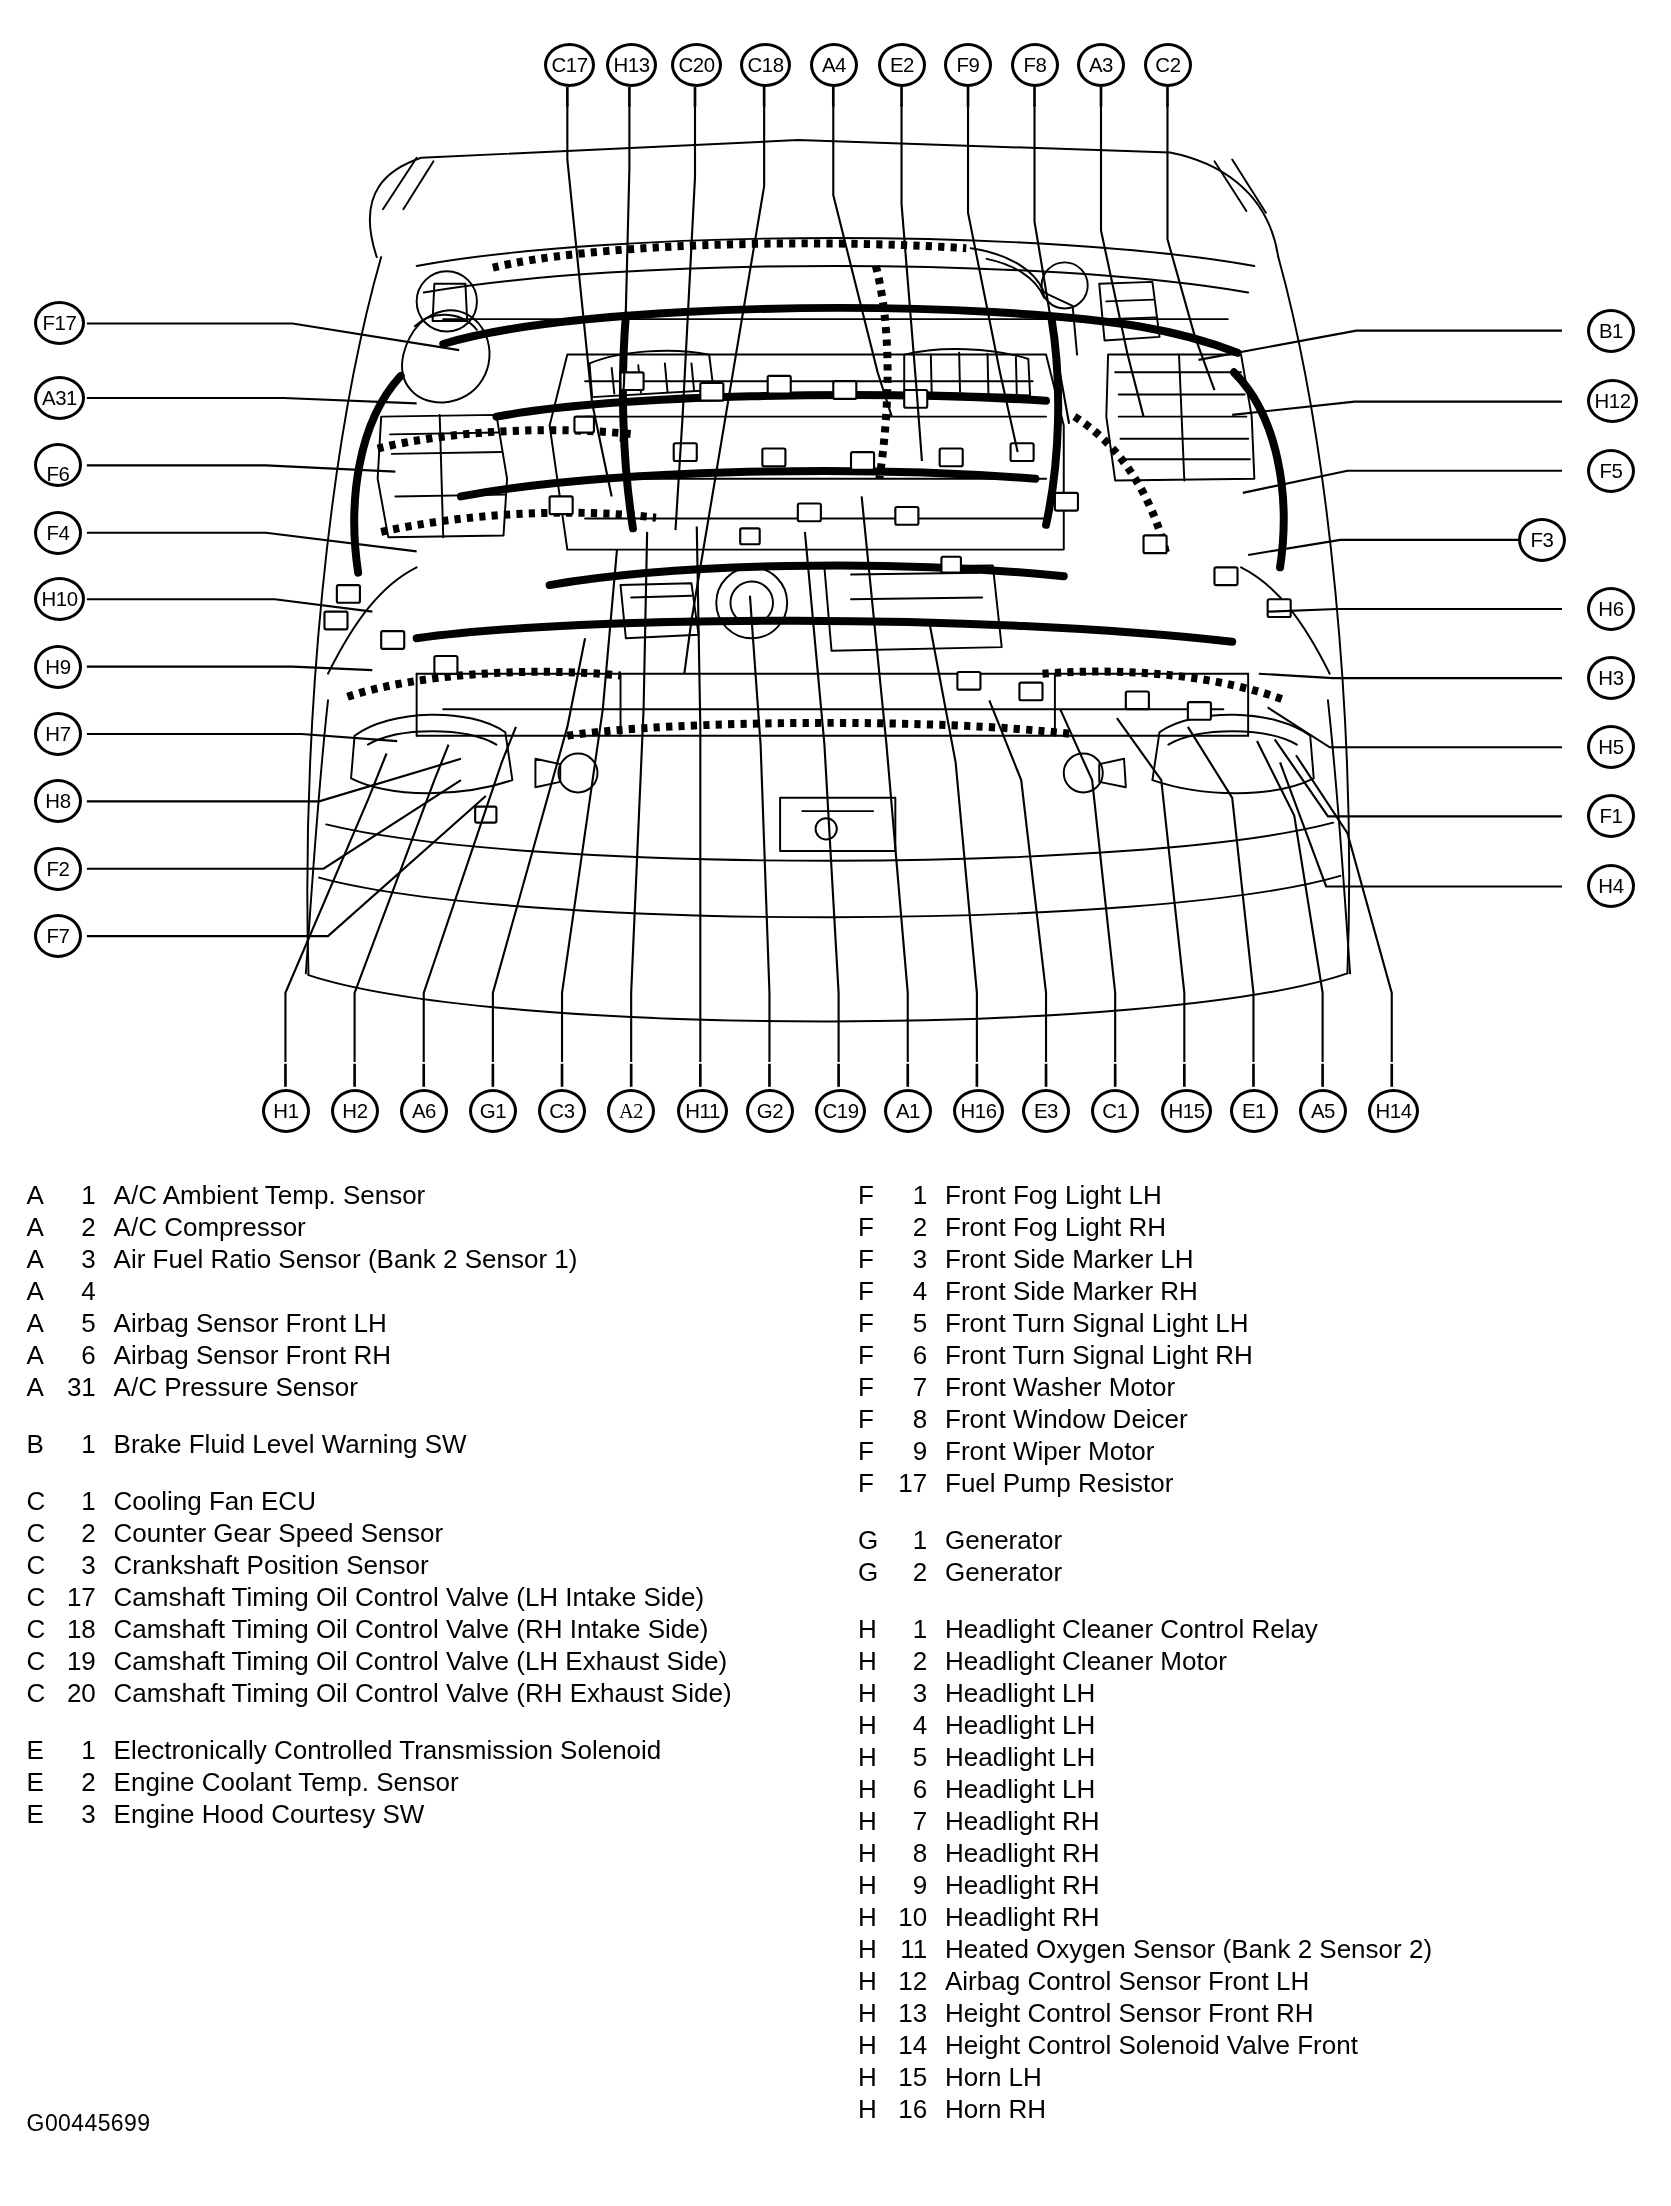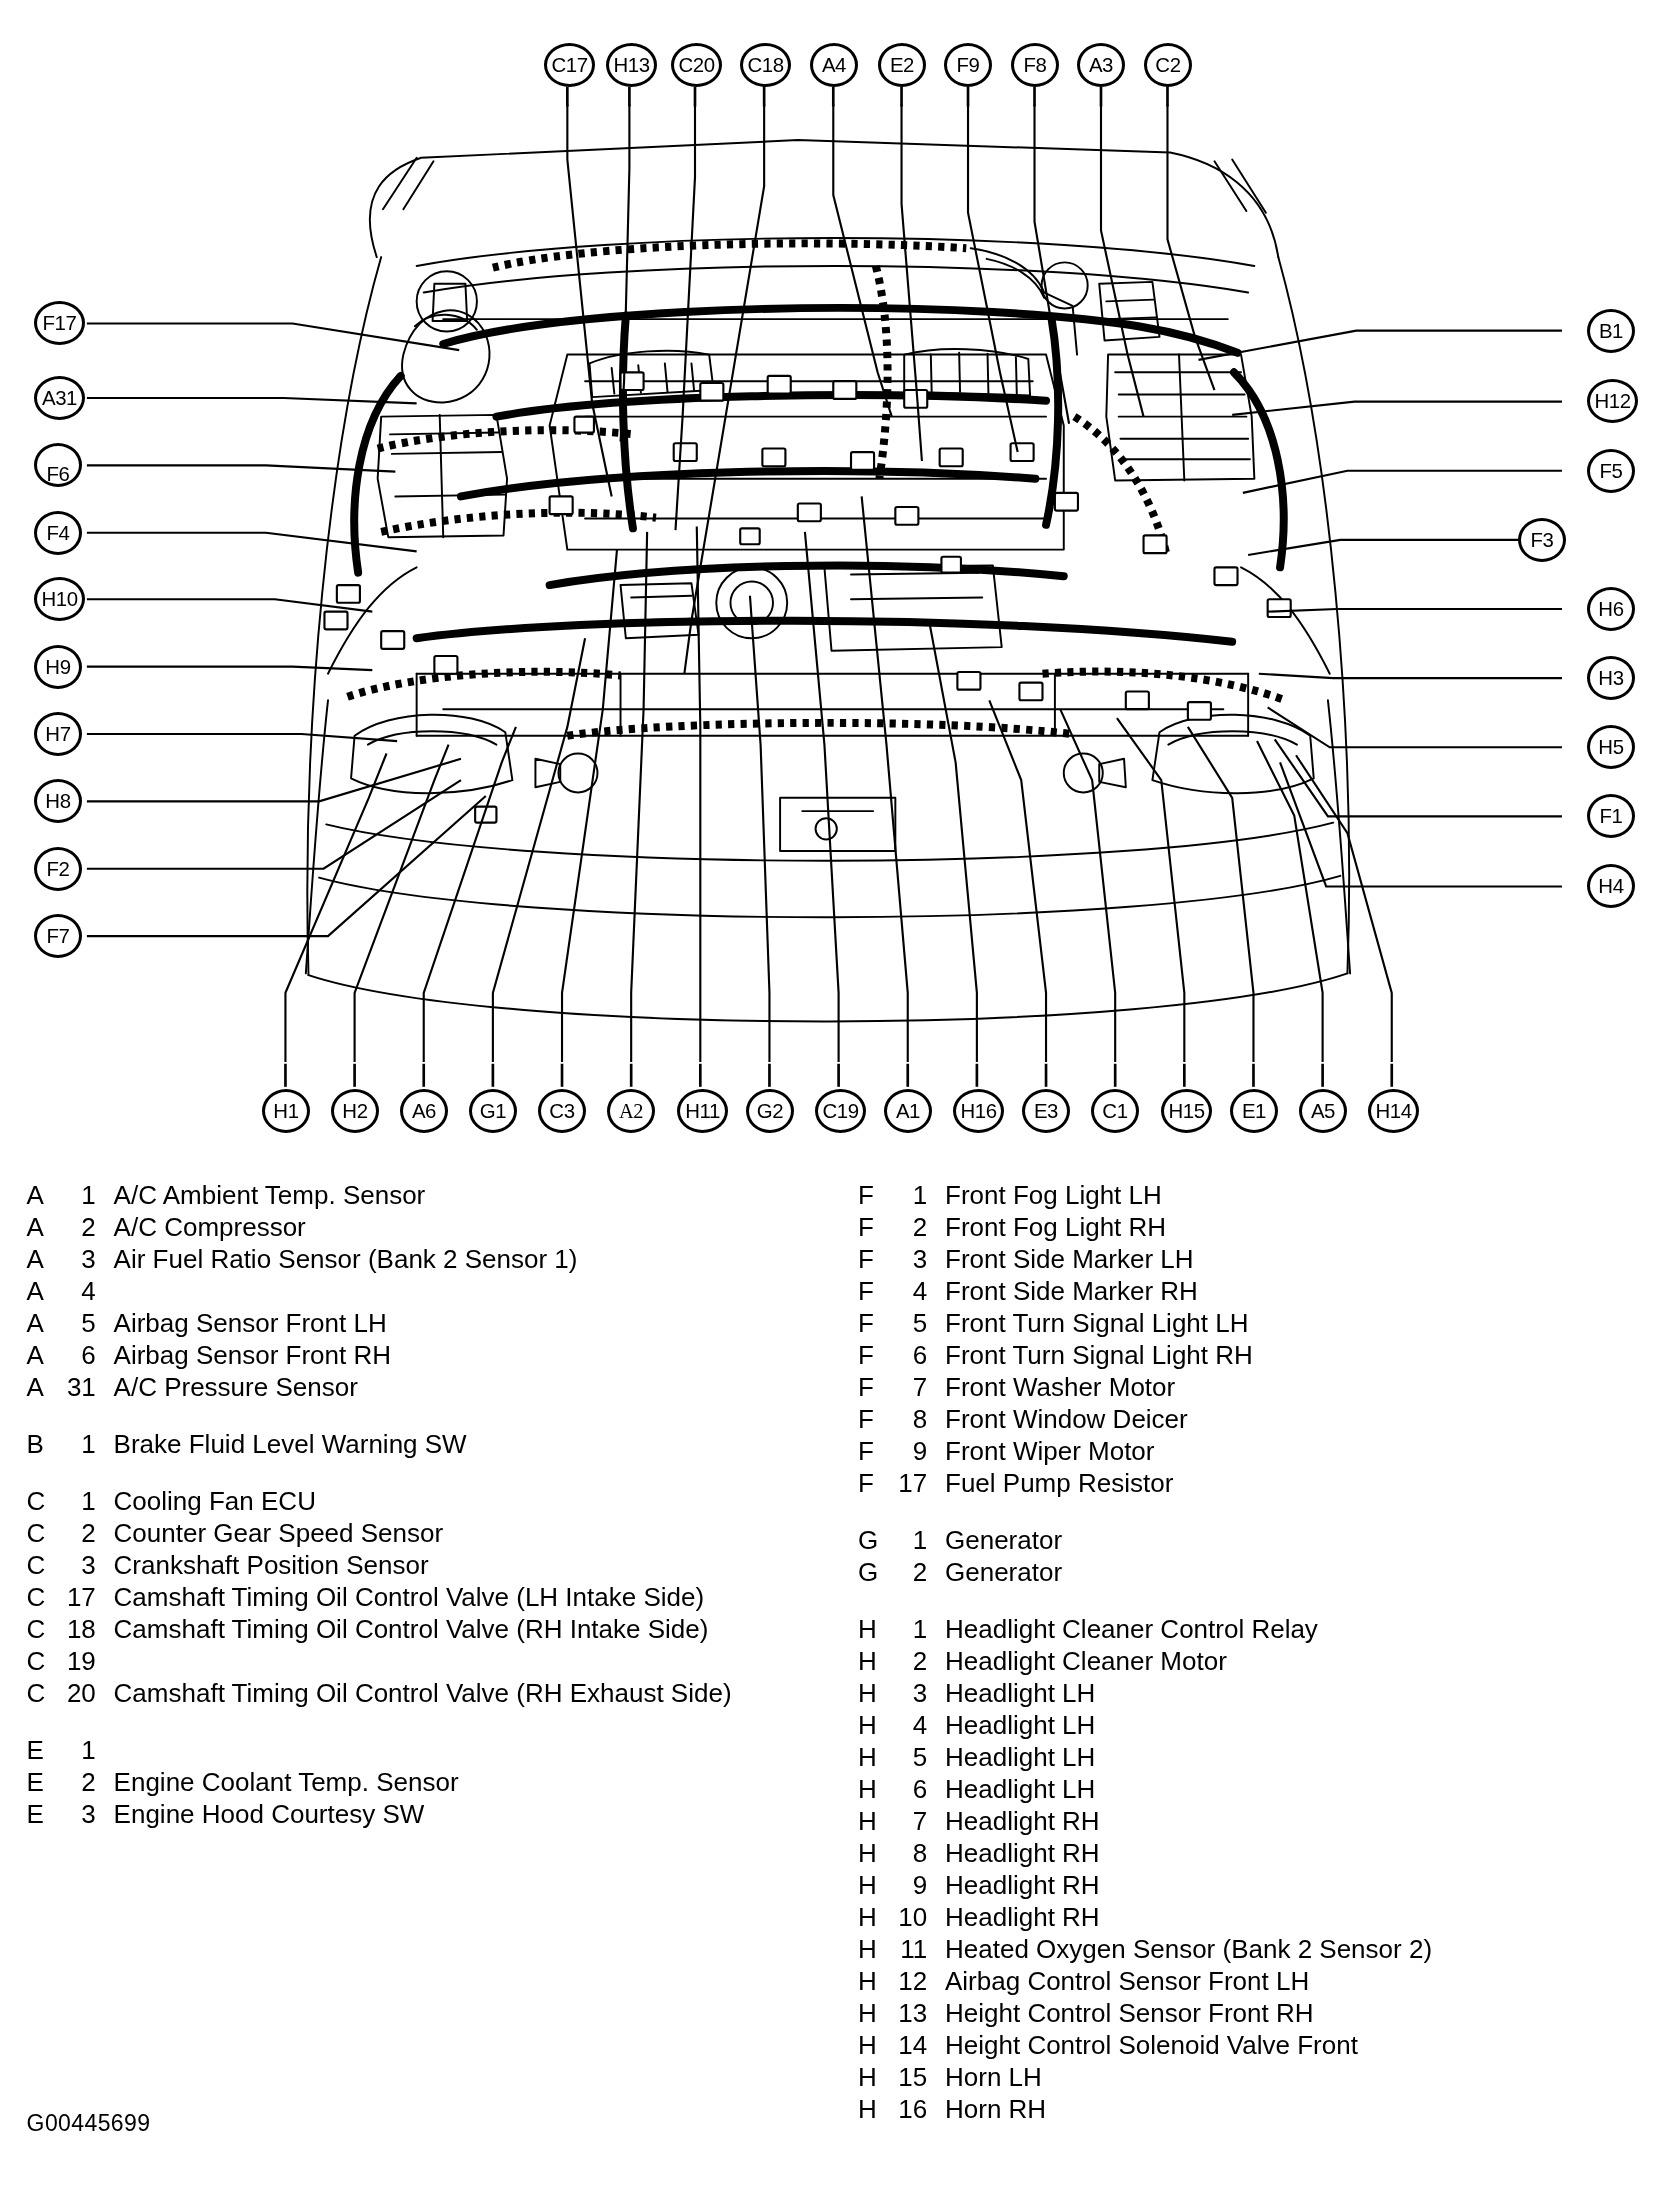--- a/index.html
+++ b/index.html
@@ -558,31 +558,33 @@
             <span class="legend-desc">Camshaft Timing Oil Control Valve (LH Intake Side)</span>
           </div>
           <div class="legend-row">
             <span class="legend-letter">C</span>
             <span class="legend-num">18</span>
             <span class="legend-desc">Camshaft Timing Oil Control Valve (RH Intake Side)</span>
           </div>
           <div class="legend-row">
             <span class="legend-letter">C</span>
             <span class="legend-num">19</span>
+            <span class="legend-desc">Camshaft Timing Oil Control Valve (LH Exhaust Side)</span>
           </div>
           <div class="legend-row">
             <span class="legend-letter">C</span>
             <span class="legend-num">20</span>
             <span class="legend-desc">Camshaft Timing Oil Control Valve (RH Exhaust Side)</span>
           </div>
         </div>
         <div class="legend-group">
           <div class="legend-row">
             <span class="legend-letter">E</span>
             <span class="legend-num">1</span>
+            <span class="legend-desc">Electronically Controlled Transmission Solenoid</span>
           </div>
           <div class="legend-row">
             <span class="legend-letter">E</span>
             <span class="legend-num">2</span>
             <span class="legend-desc">Engine Coolant Temp. Sensor</span>
           </div>
           <div class="legend-row">
             <span class="legend-letter">E</span>
             <span class="legend-num">3</span>
             <span class="legend-desc">Engine Hood Courtesy SW</span>

